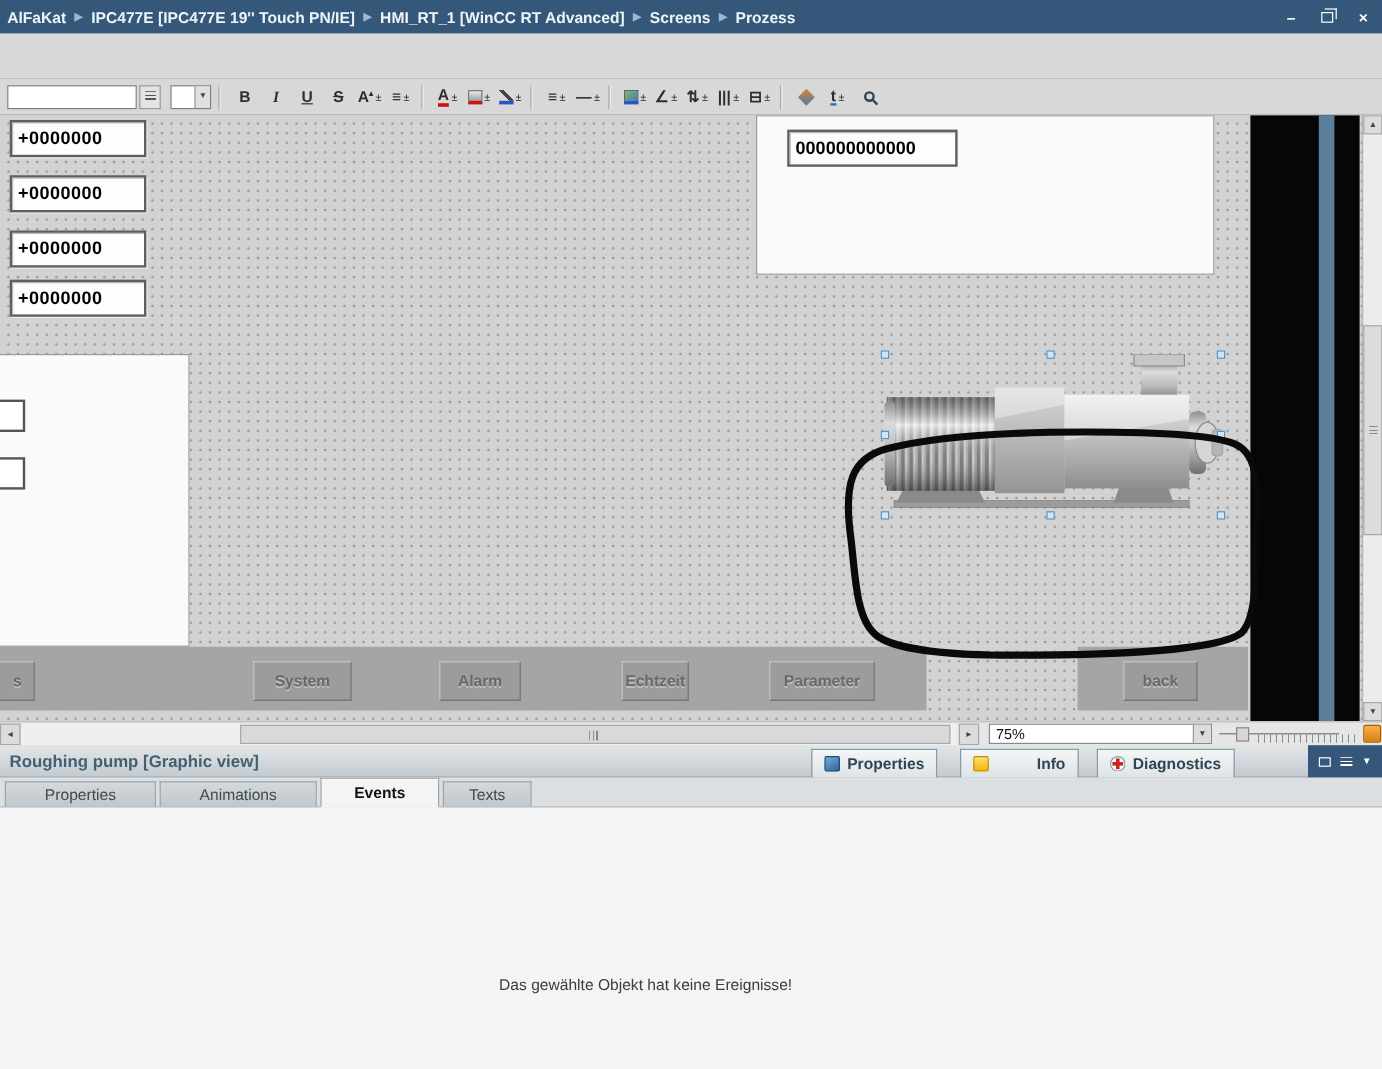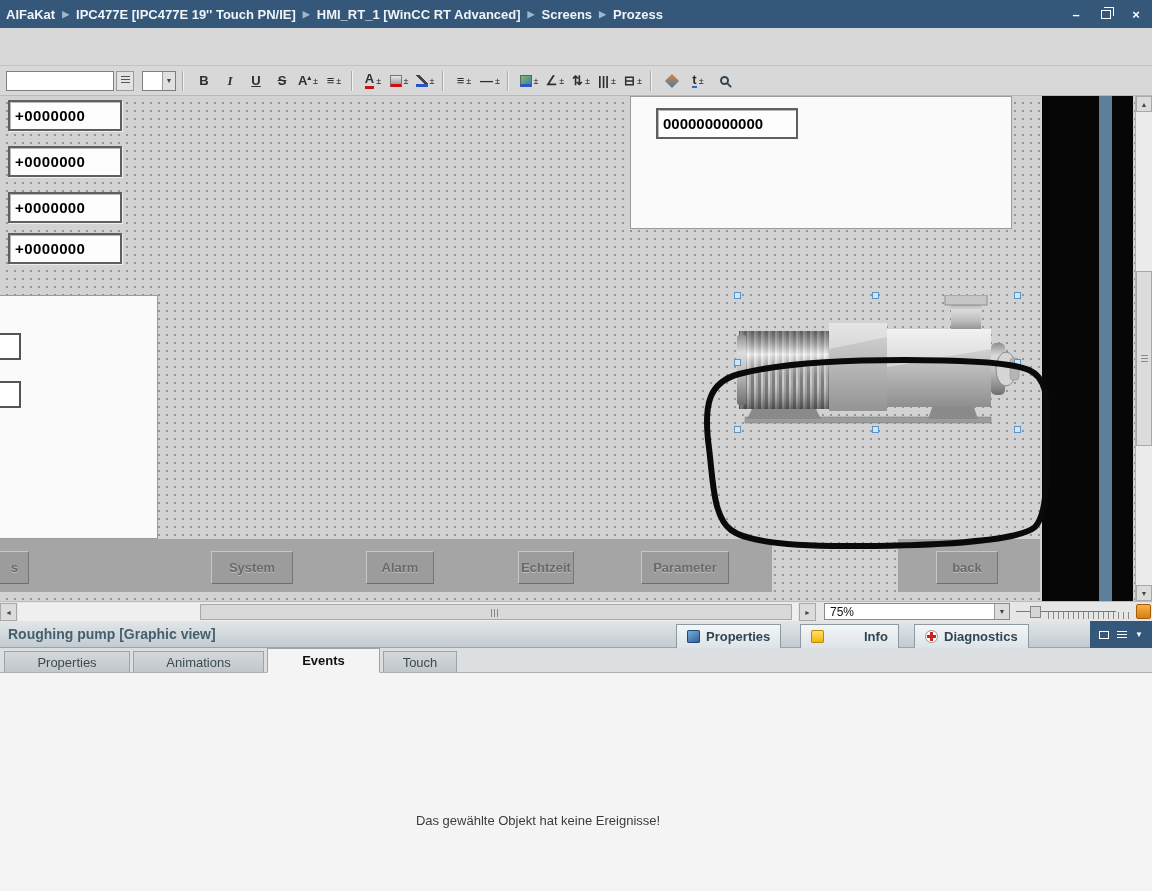--- a/index.html
+++ b/index.html
@@ -379,21 +379,21 @@
     <div class="insp-corner">
       <span class="ci-float"></span>
       <span class="ci-dock"></span>
       <span class="ci-collapse">▼</span>
     </div>
   </div>
 
   <div class="insp-tabs">
     <div class="tab" style="width:126px;">Properties</div>
     <div class="tab" style="width:131px;">Animations</div>
-    <div class="tab active" style="width:113px;">Events</div>
-    <div class="tab" style="width:74px;">Touch</div>
+    <div class="tab active" style="width:99px;">Events</div>
+    <div class="tab" style="width:74px;">Texts</div>
   </div>
 
   <div class="insp-content">
     <div class="events-message">Das gewählte Objekt hat keine Ereignisse!</div>
   </div>
 
 </div>
 
 </body></html>

